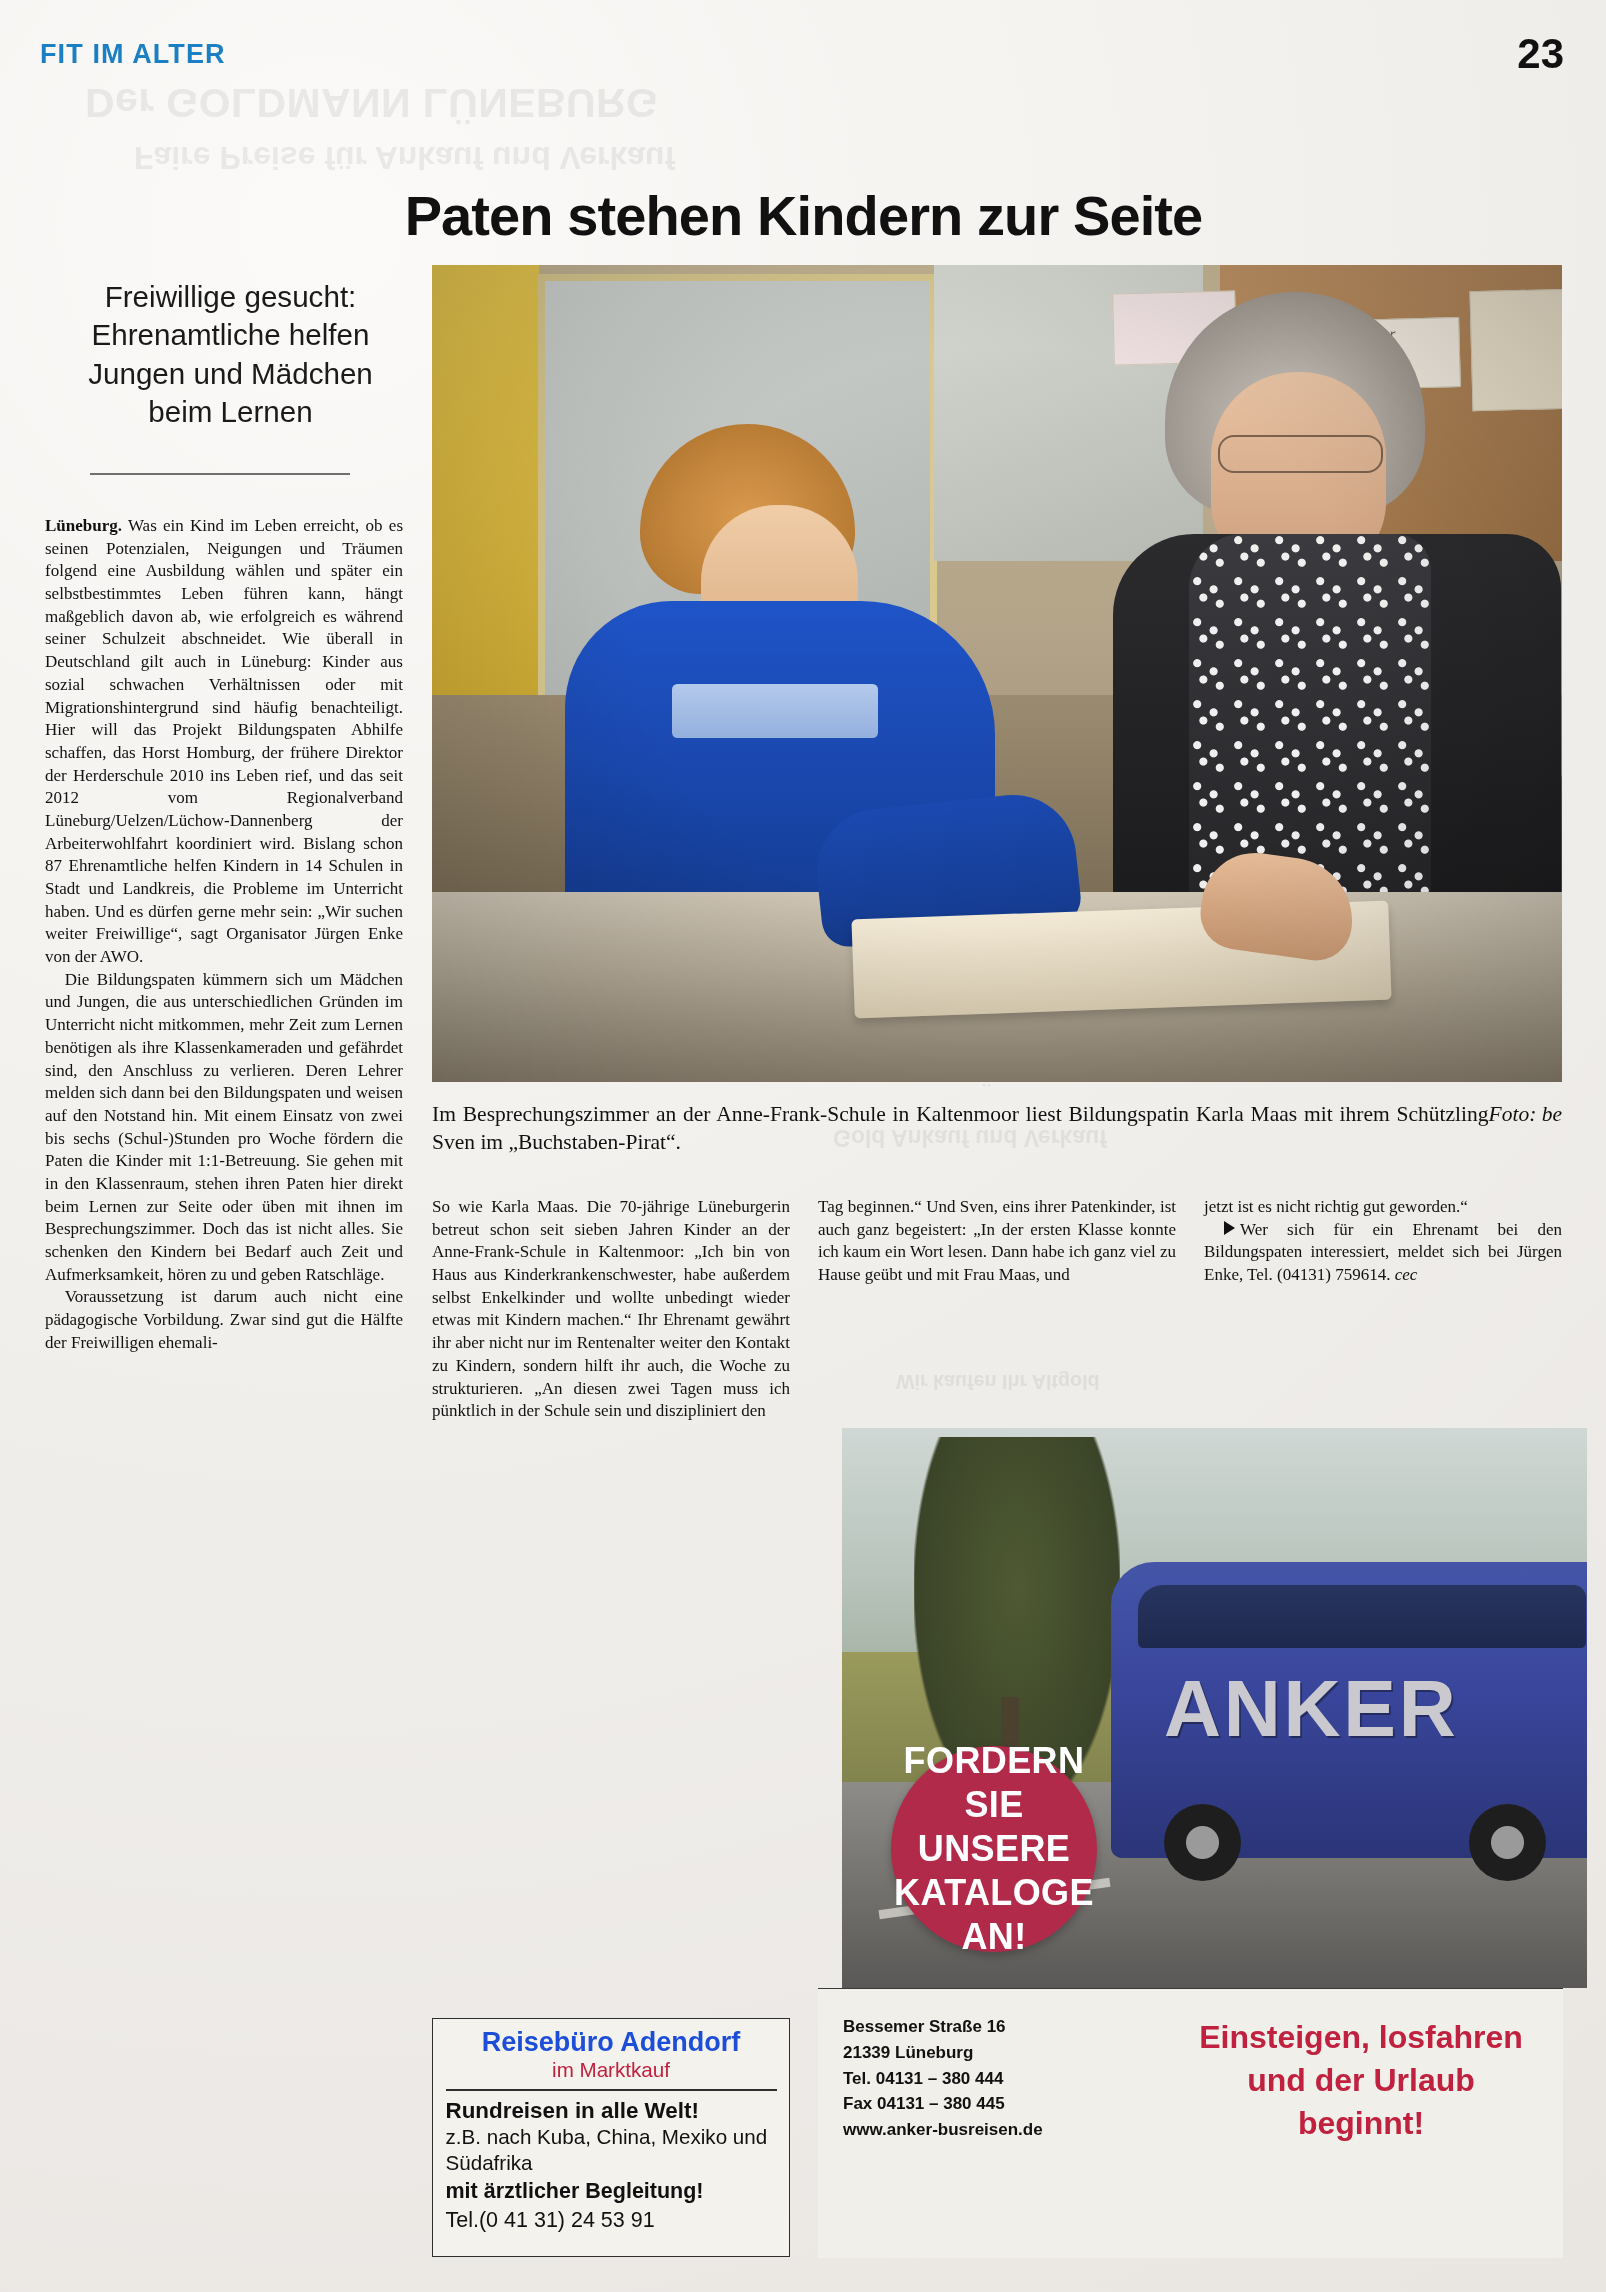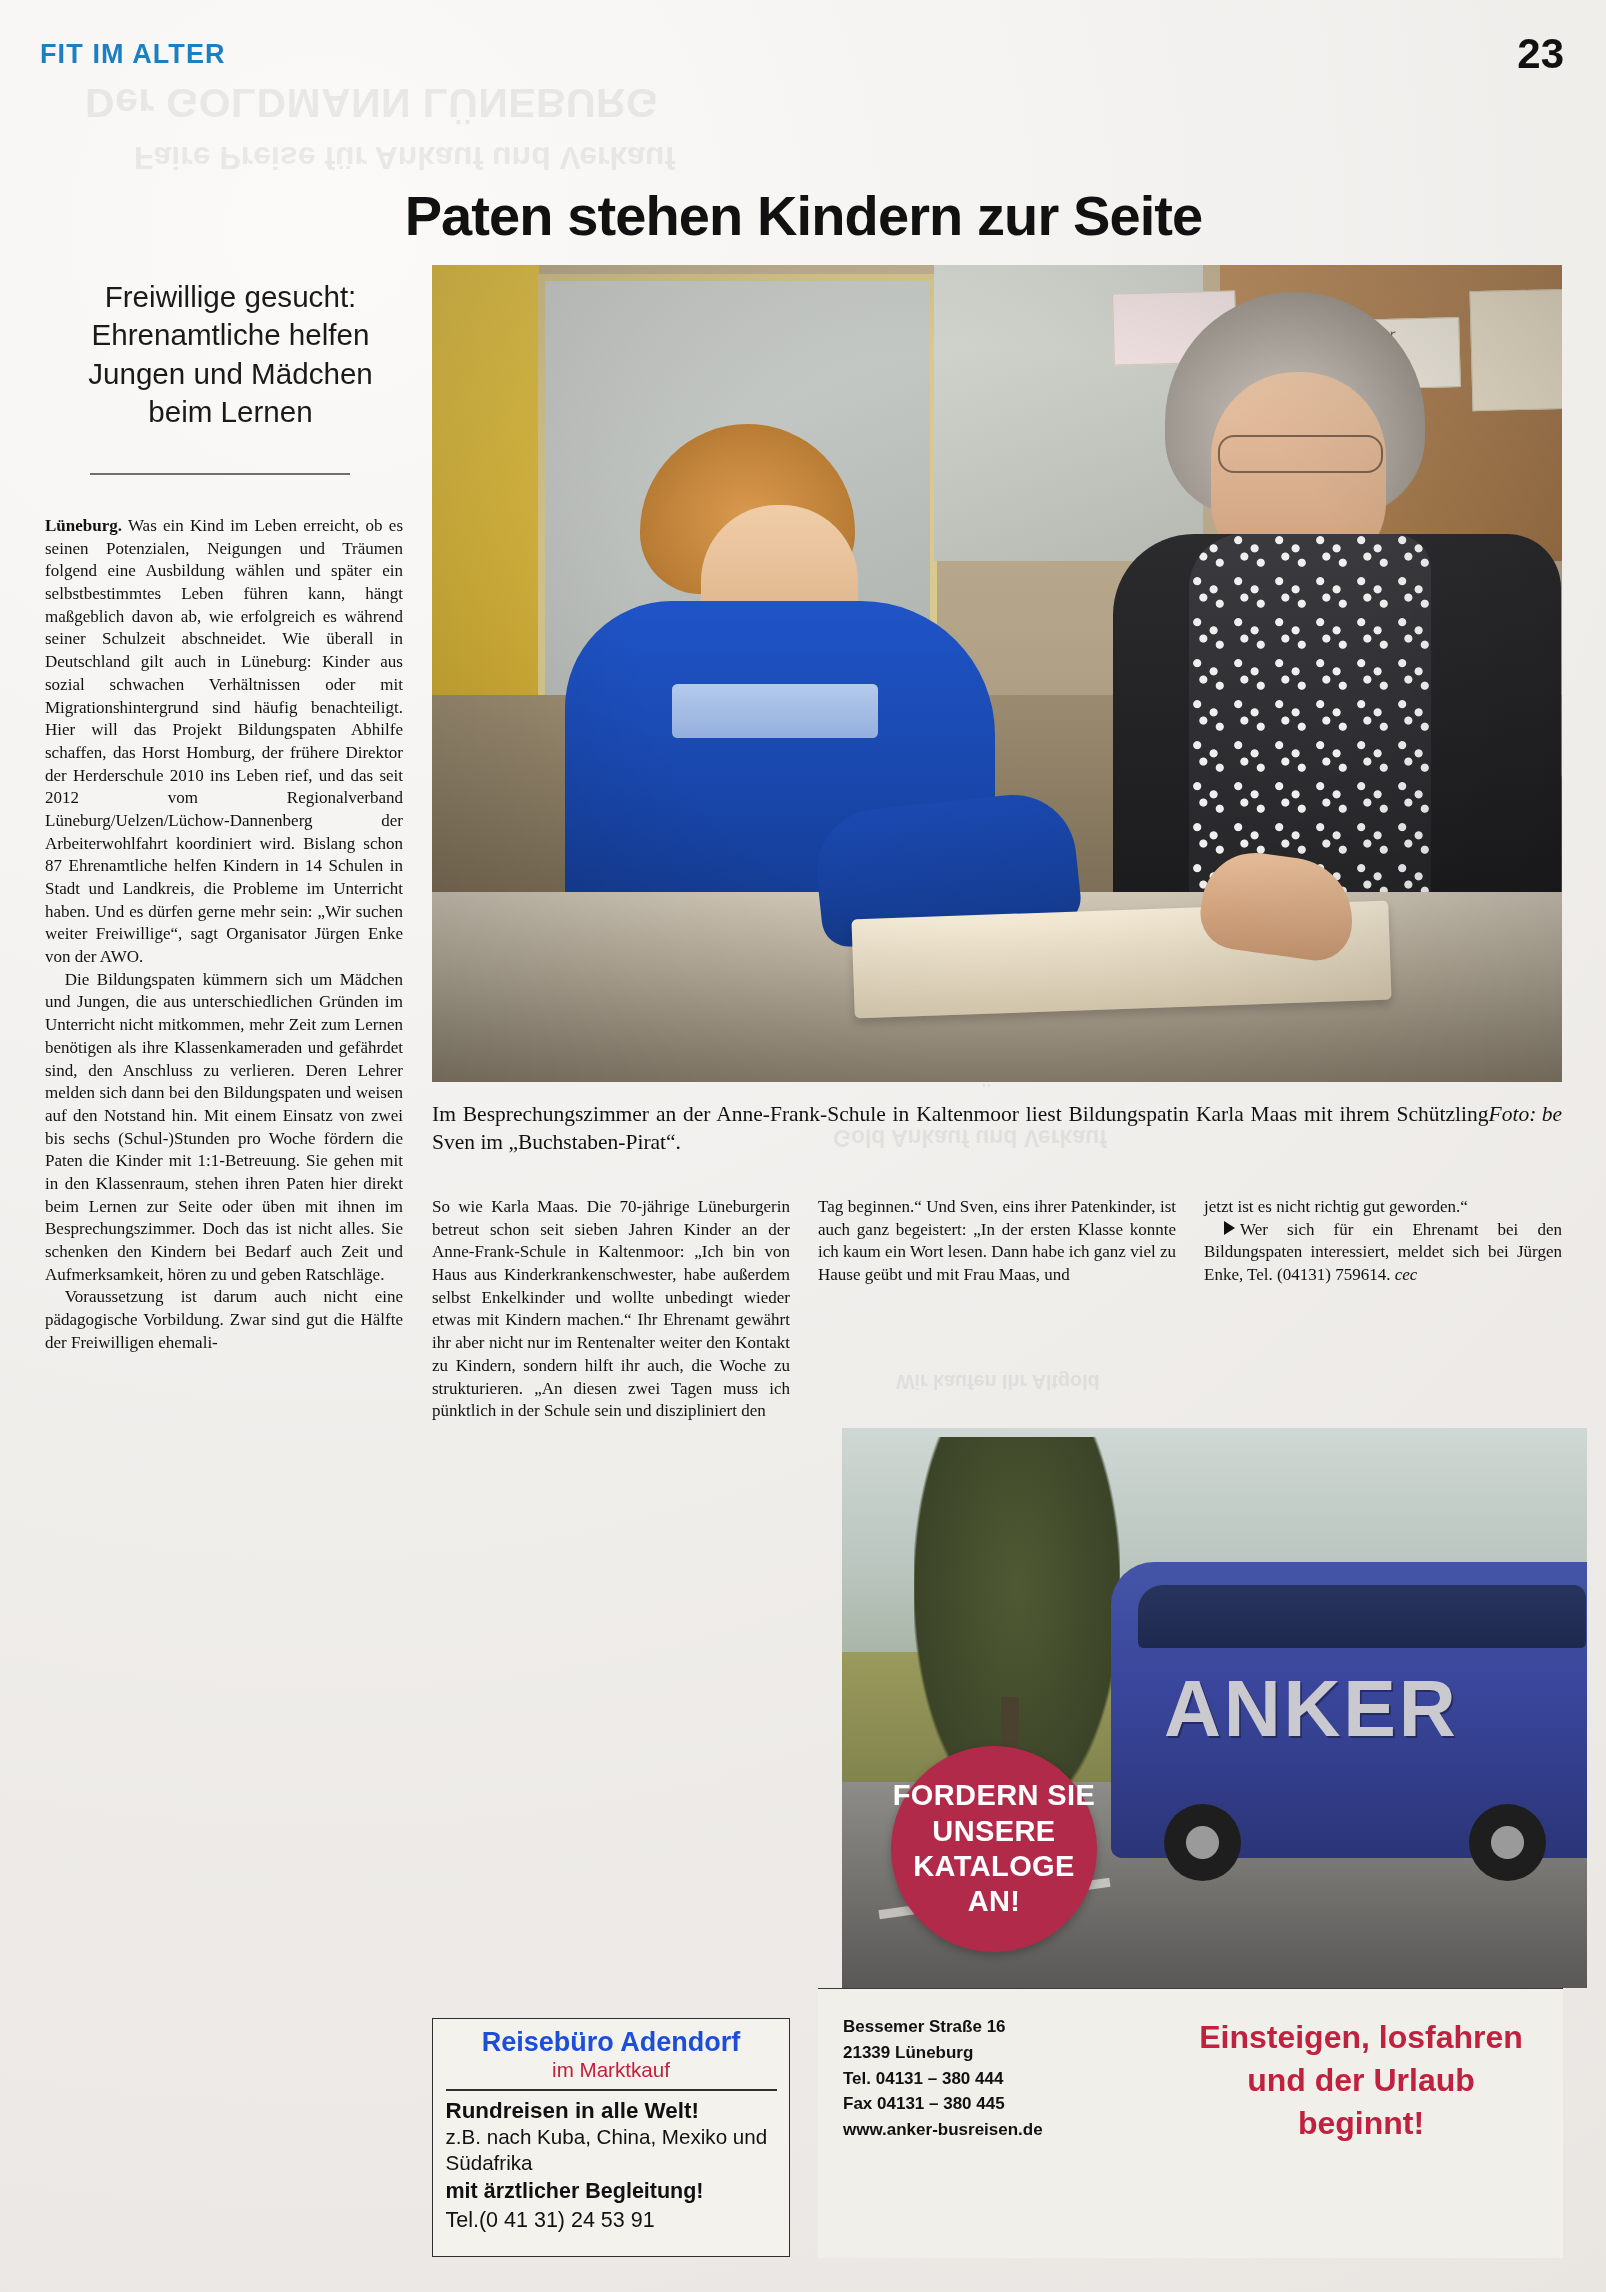--- a/index.html
+++ b/index.html
@@ -342,21 +342,21 @@
     width: 206px; height: 206px;
     border-radius: 50%;
     background: #b22a4a;
     color: #fff;
     display: flex;
     align-items: center;
     justify-content: center;
     text-align: center;
     font-family: "Liberation Sans", sans-serif;
     font-weight: bold;
-    font-size: 29px;
+    font-size: 36px;
     line-height: 1.22;
     letter-spacing: 0.4px;
     box-shadow: 0 3.6px 9px rgba(0,0,0,.25);
   }
 
   .ad-anker-info {
     position: absolute;
     left: 818px;
     top: 1988px;
     width: 745px;

